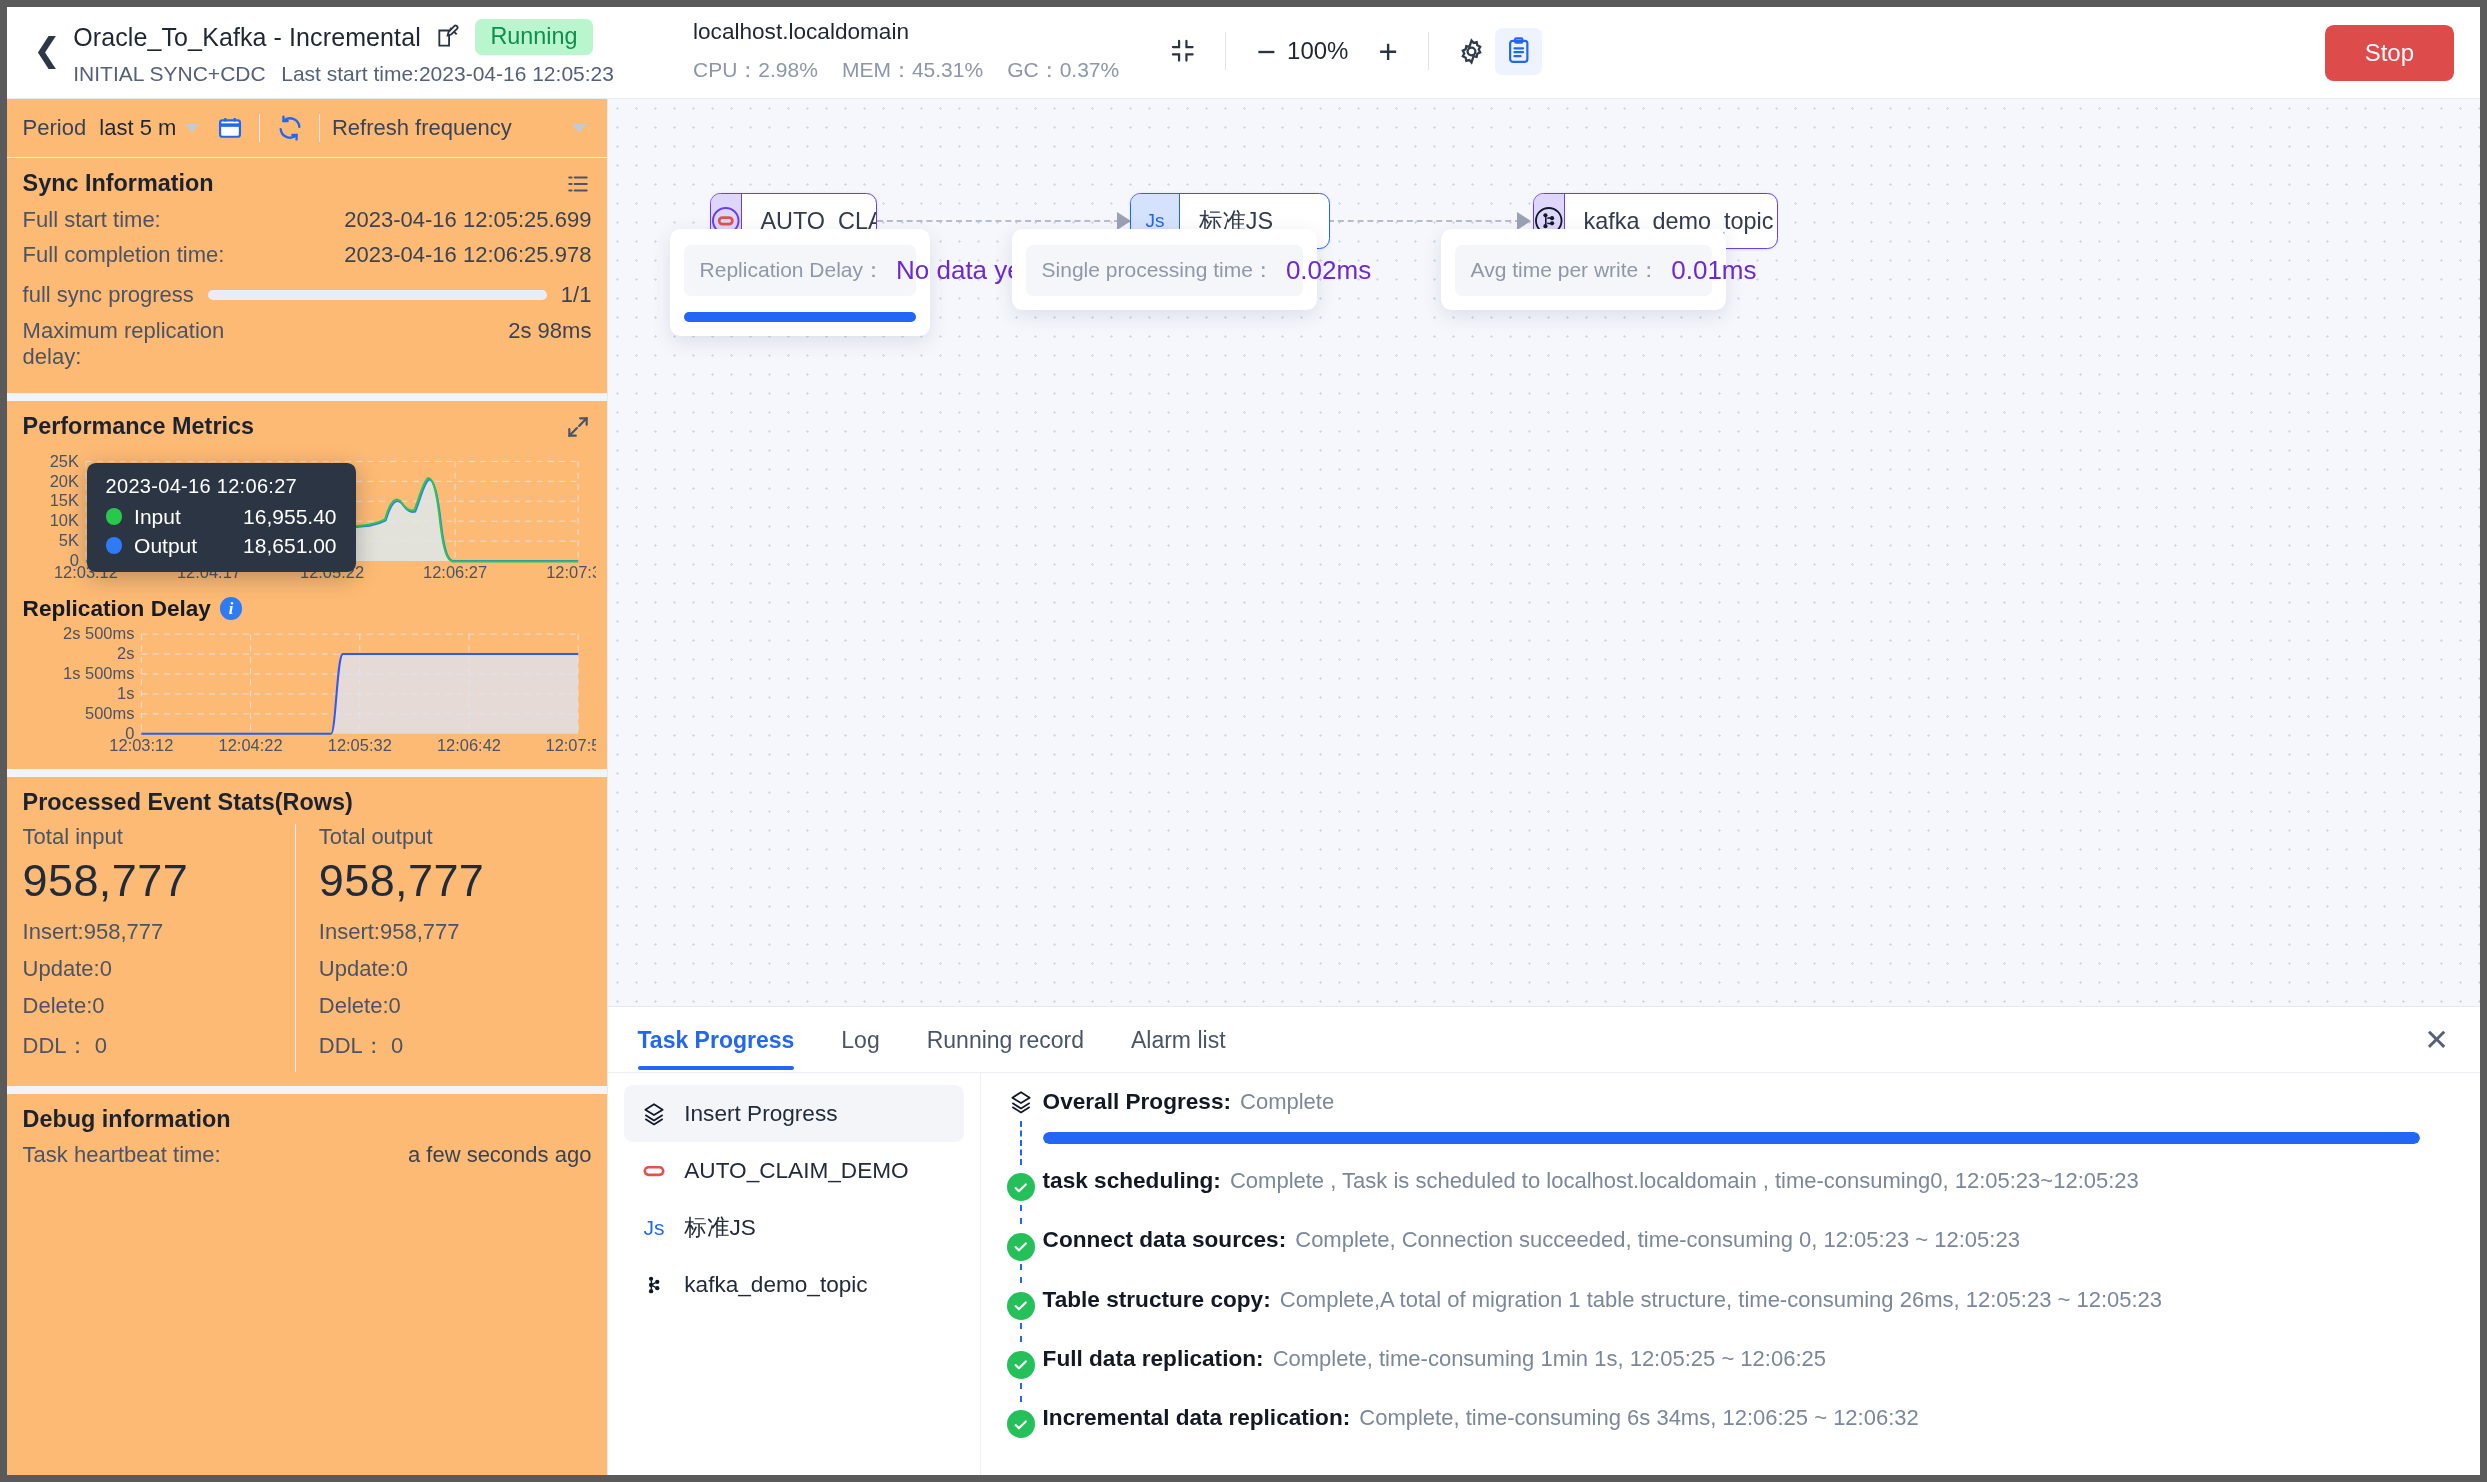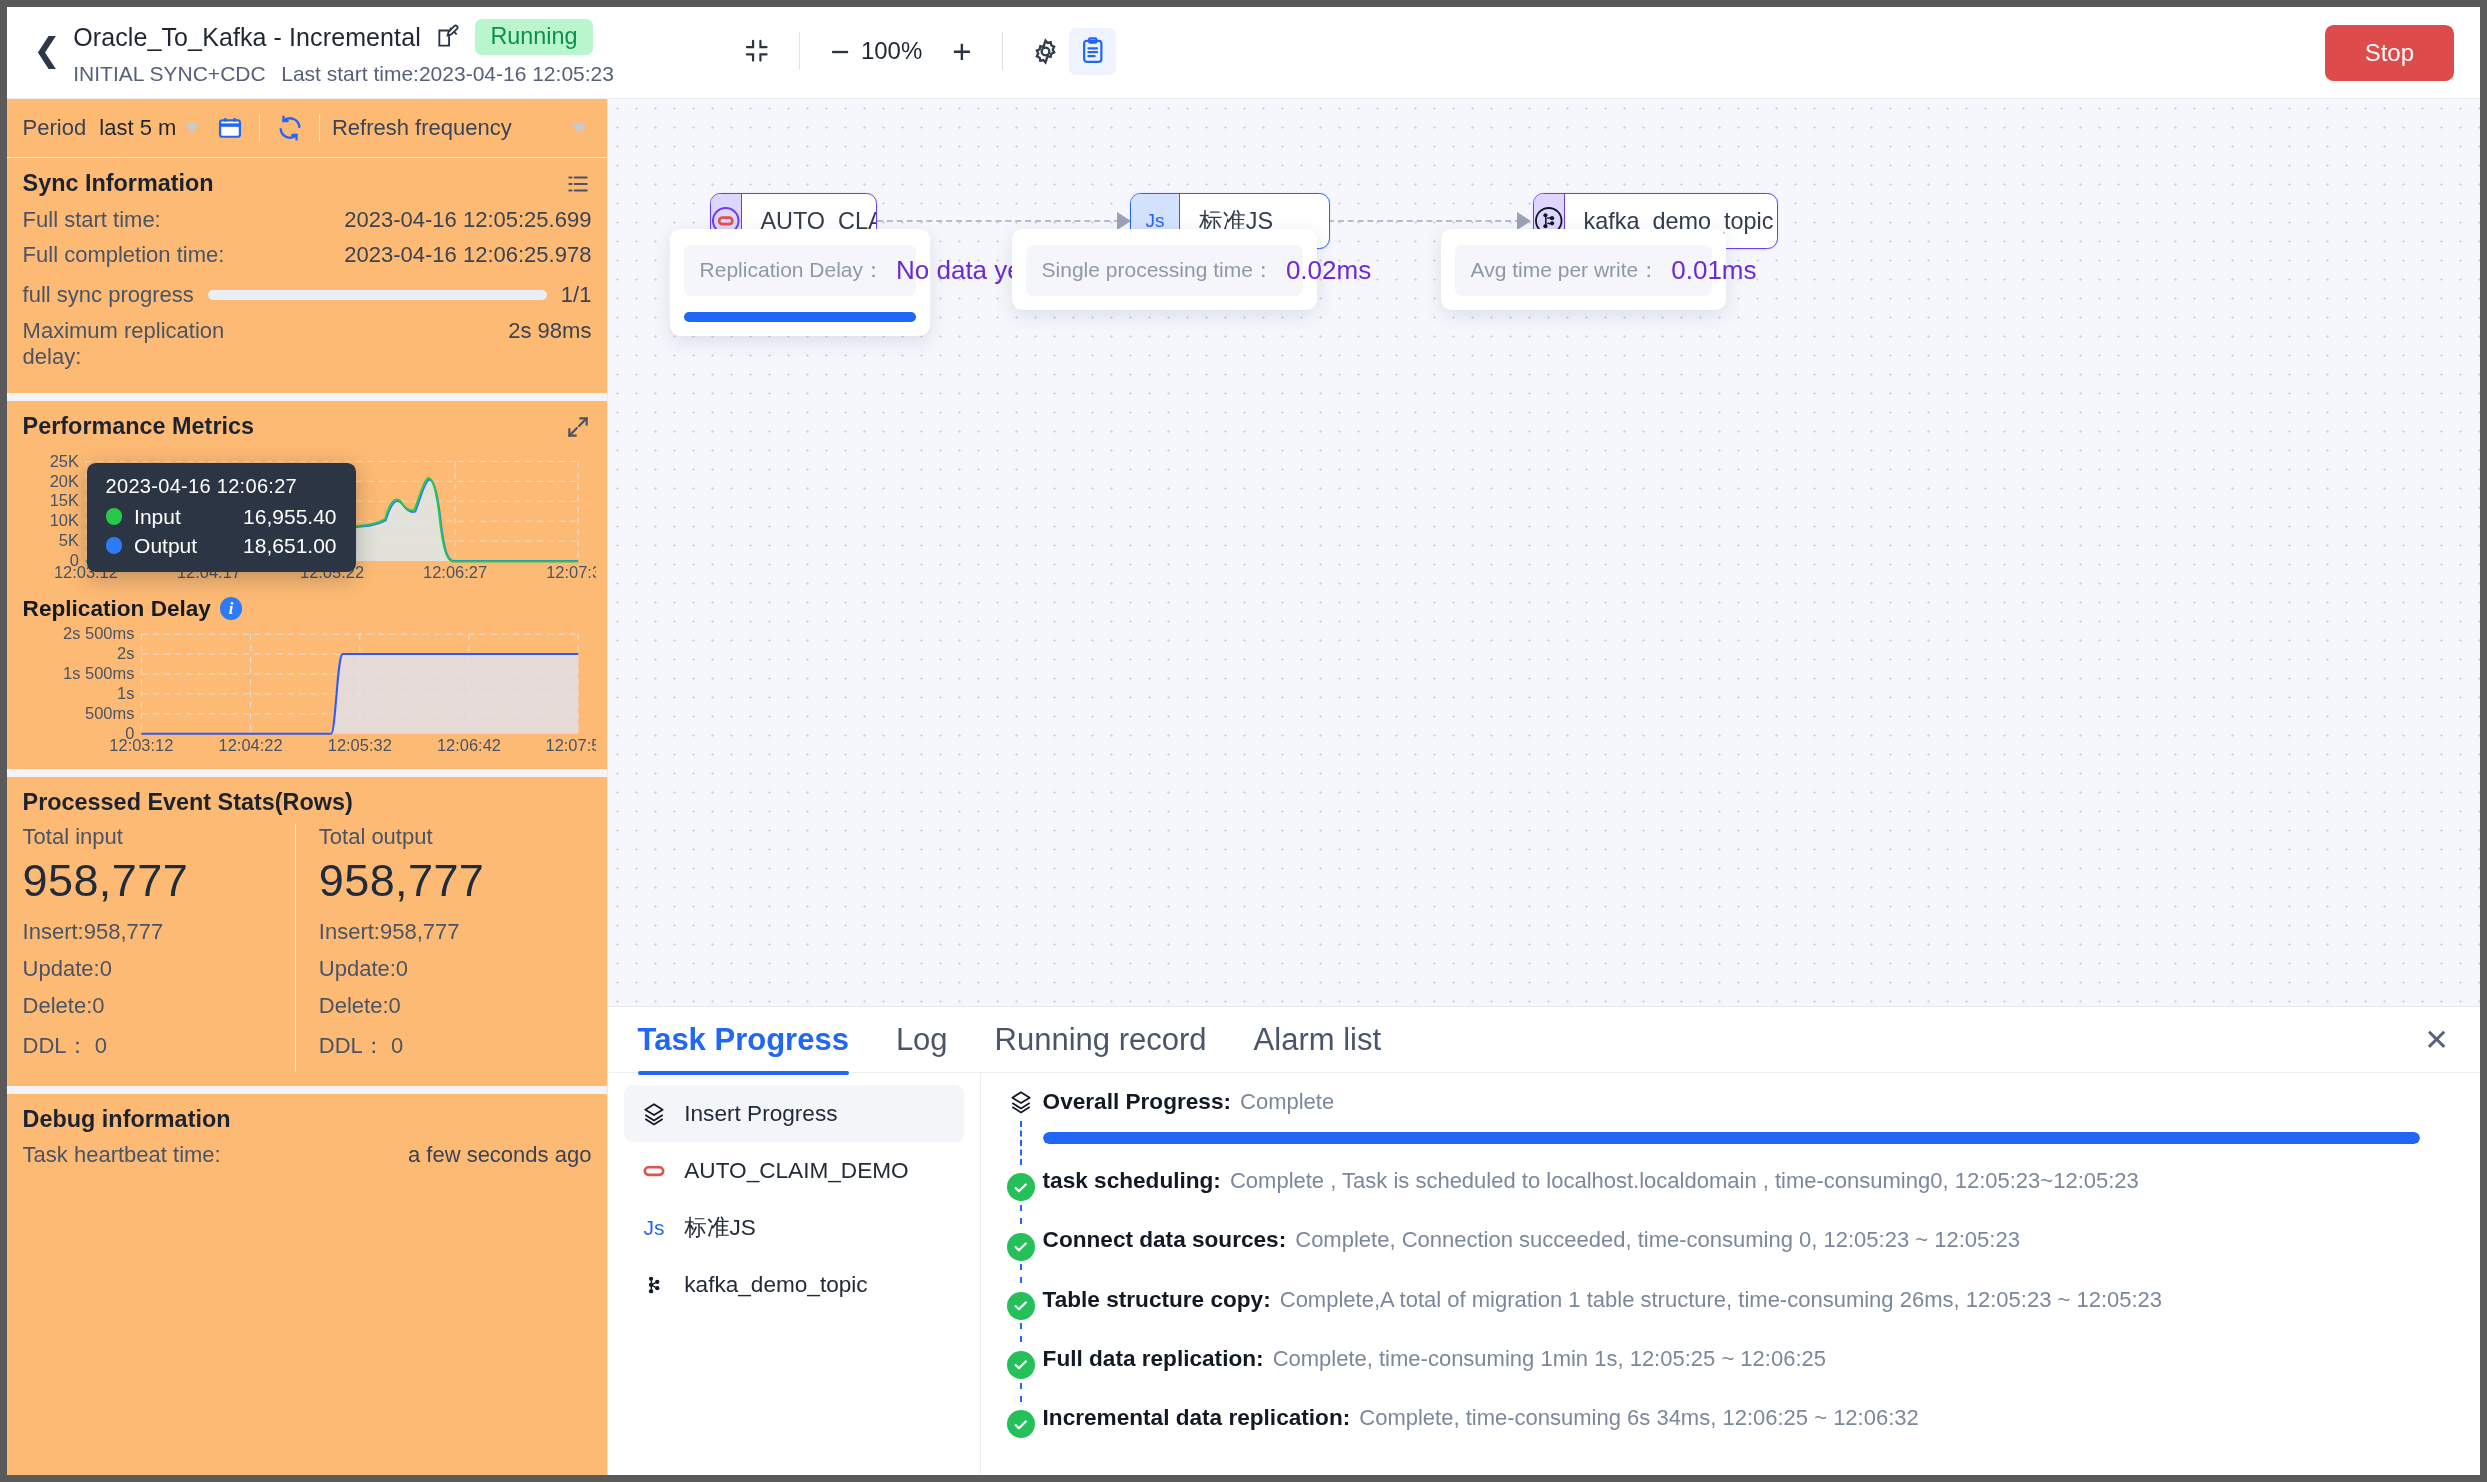--- a/index.html
+++ b/index.html
@@ -175,21 +175,21 @@
     border-left: 14.8px solid #9aa2b3;
   }
 
   
   .bottom {
     height: 469px; min-height: 469px; background: #fff;
     border-top: 0.9px solid #e4e8f0; display: flex; flex-direction: column;
   }
   .tabs-bar { height: 66px; min-height: 66px; display: flex; align-items: center;
               padding: 0 29.5px; border-bottom: 0.9px solid #eceff4; position: relative; }
-  .tab { font-size: 31px; color: #4b5569; margin-right: 47px; padding: 17.4px 0 15.6px;
+  .tab { font-size: 23px; color: #4b5569; margin-right: 47px; padding: 17.4px 0 15.6px;
          cursor: pointer; position: relative; }
   .tab.active { color: #2266f5; font-weight: 600; }
   .tab.active::after { content: ""; position: absolute; left: 0; right: 0; bottom: -0.9px;
                        height: 4.3px; background: #2266f5; border-radius: 2.6px; }
   .close-x { position: absolute; right: 31px; top: 50%; transform: translateY(-50%);
              font-size: 29.5px; color: #56607a; cursor: pointer; line-height: 1; font-weight: 300;}
 
   .bottom-body { flex: 1; display: flex; min-height: 0; }
   .node-list { width: 373px; min-width: 373px; border-right: 0.9px solid #eceff4; padding: 12px 15.6px; }
   .nl-item { display: flex; align-items: center; gap: 15.6px; height: 57px; padding: 0 15.6px;
@@ -229,20 +229,34 @@
           <div class="badge-running">Running</div>
         </div>
         <div class="subtitle-row">
           <span>INITIAL SYNC+CDC</span>
           <span>Last start time:2023-04-16 12:05:23</span>
         </div>
       </div>
     </div>
 
     <div class="hdr-mid">
+      <div class="host-block">
+        <div class="host-name">localhost.localdomain</div>
+        <div class="host-metrics">
+          <span>
+            <b>CPU：</b><b>2.98%</b>
+          </span>
+          <span>
+            <b>MEM：</b><b>45.31%</b>
+          </span>
+          <span>
+            <b>GC：</b><b>0.37%</b>
+          </span>
+        </div>
+      </div>
 
       <div class="zoom-bar">
         <div class="icon-btn">
           <svg width="29.5" height="29.5" viewBox="0 0 24 24" fill="none" stroke="#2b3445" stroke-width="1.8" stroke-linecap="round">
             <path d="M9 4v5H4"></path>
               <path d="M15 4v5h5"></path>
               <path d="M9 20v-5H4"></path>
               <path d="M15 20v-5h5"></path>
           </svg>
         </div>

